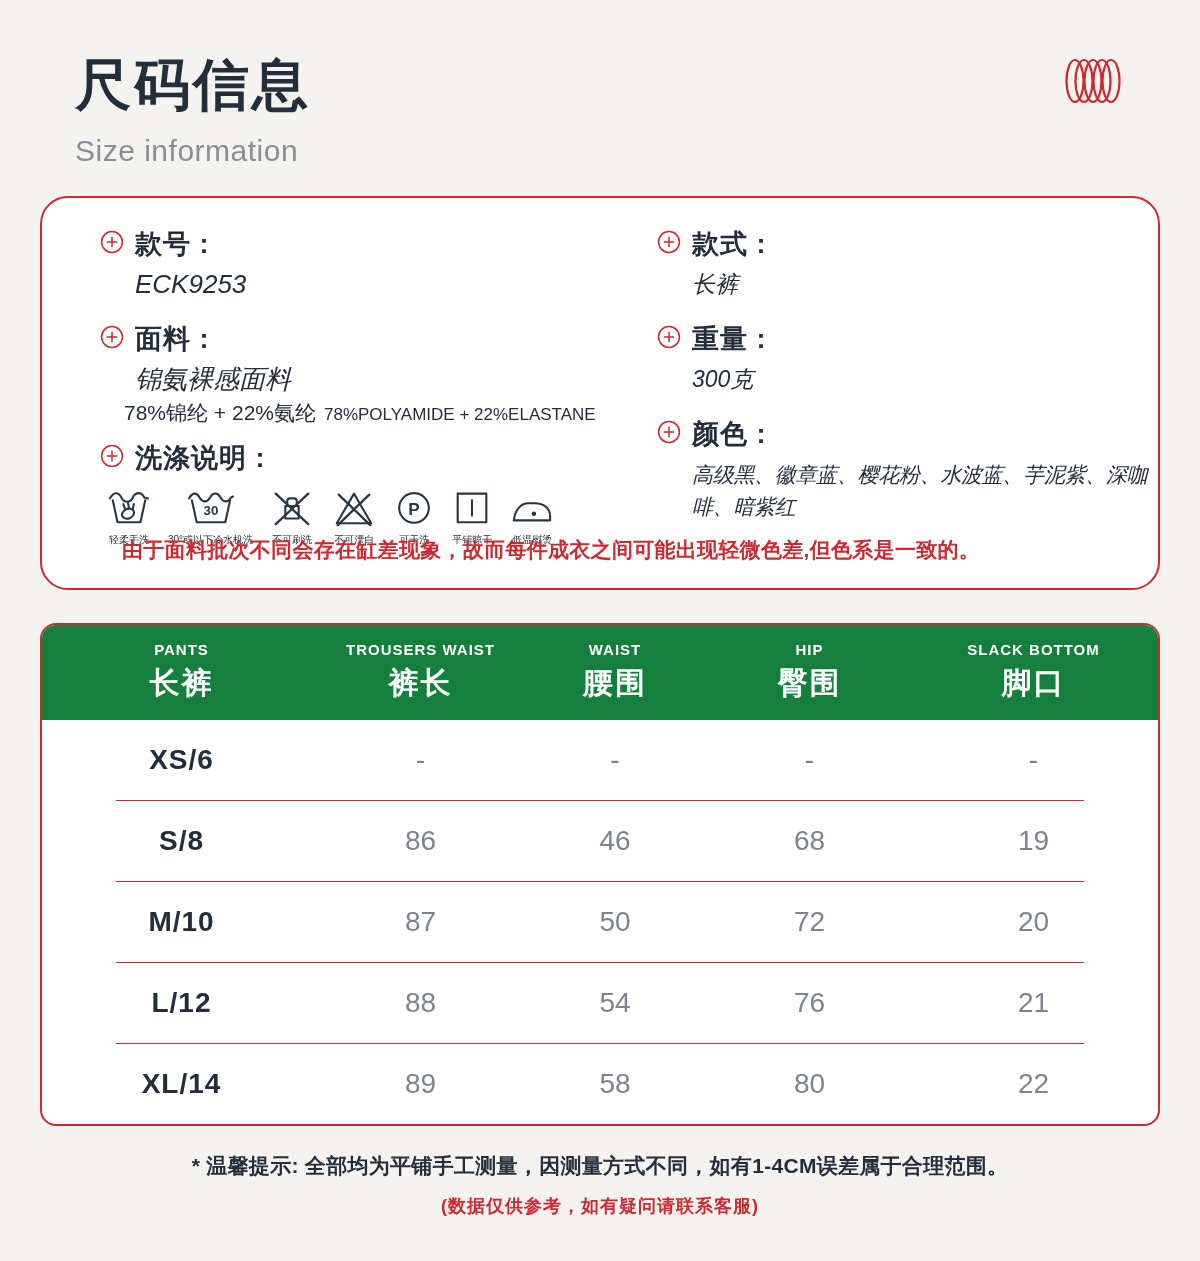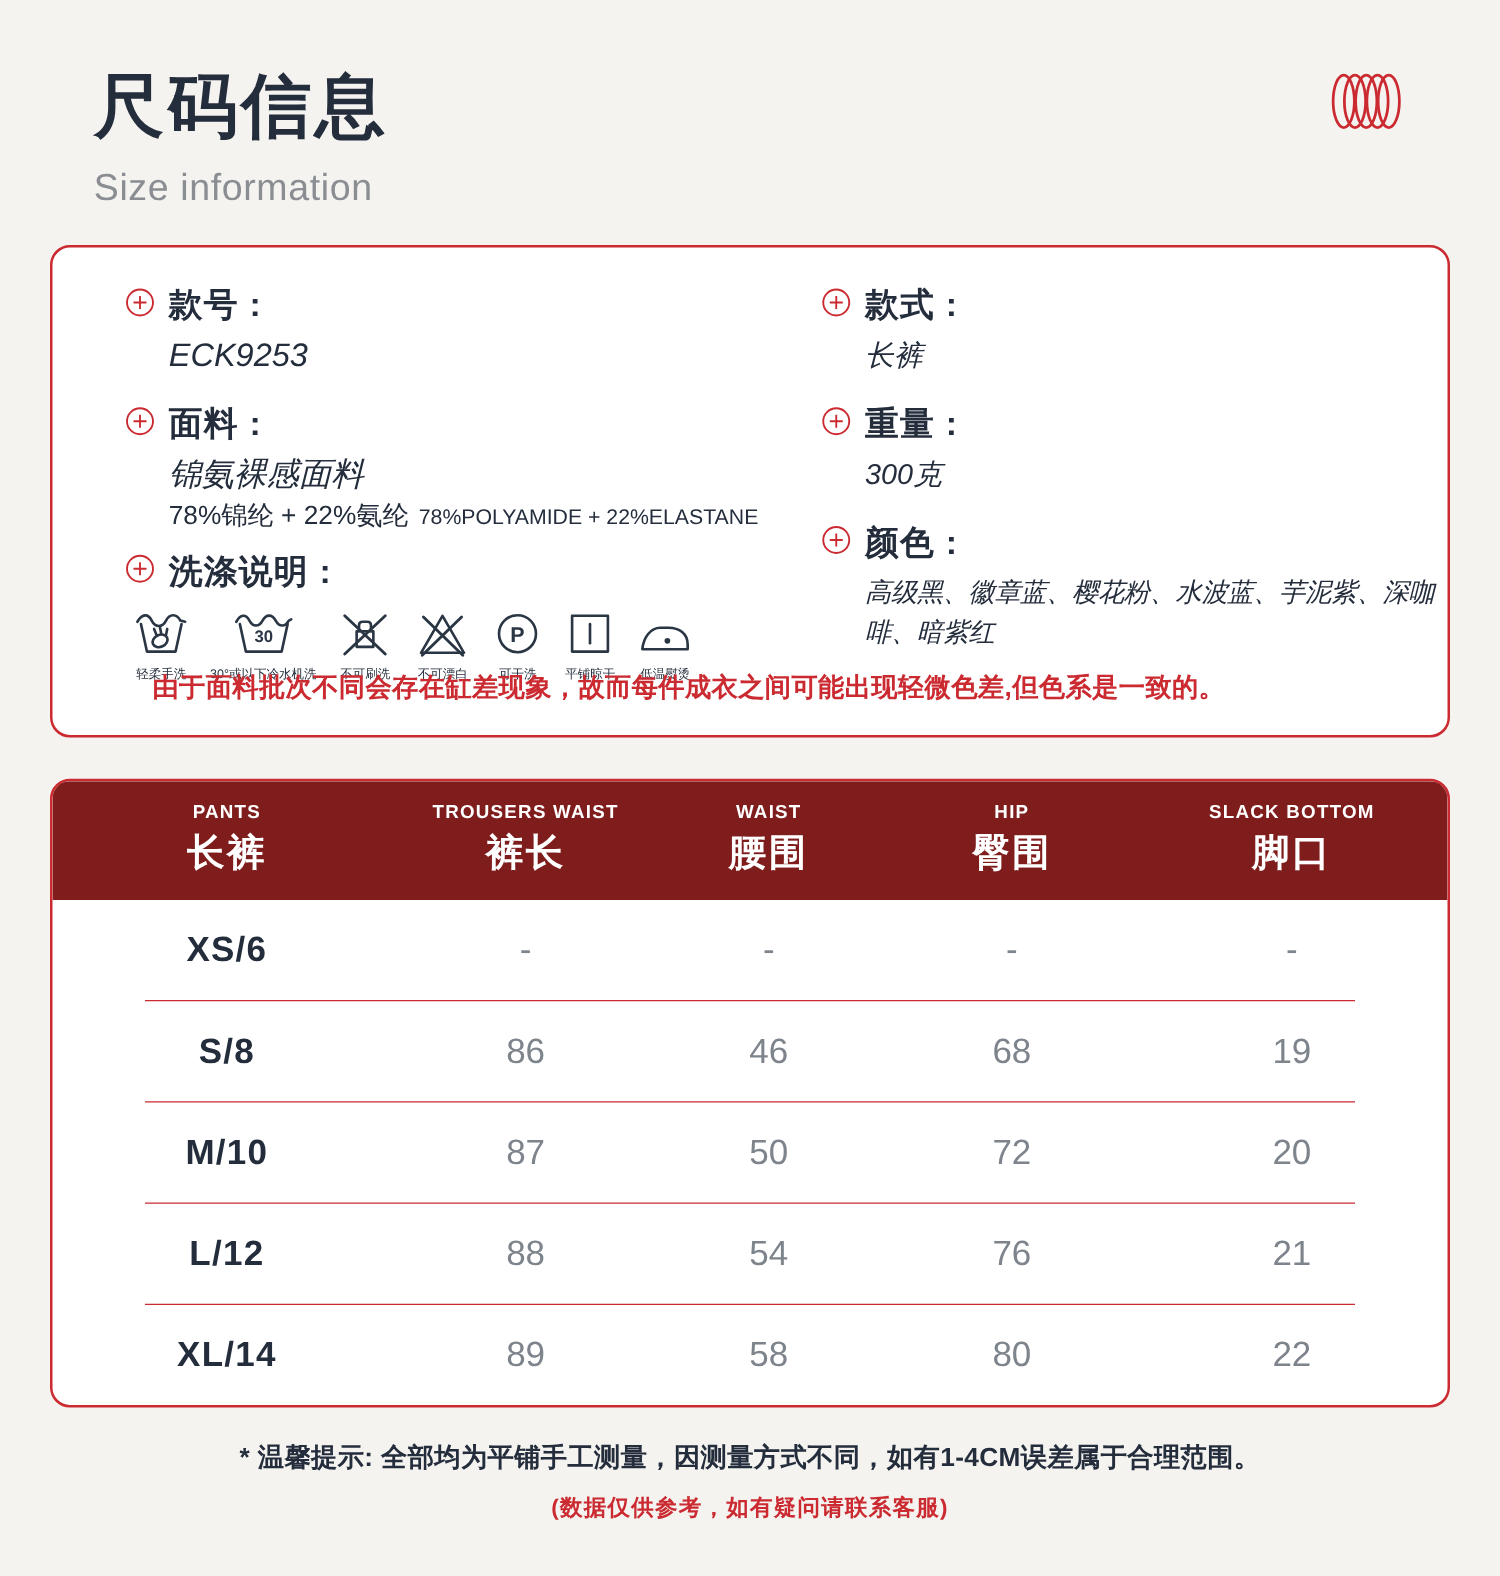--- a/index.html
+++ b/index.html
@@ -12,28 +12,28 @@
   }
   
   .header { position:absolute; left:75px; top:48px; }
   .title-cn { font-size:56px; font-weight:900; letter-spacing:3px; color:#242d3c; }
   .title-en { font-size:30px; color:#8a8d92; margin-top:10px; letter-spacing:0.5px; }
   .coil-icon { position:absolute; right:78px; top:56px; }
 
   
   .info-card {
     position:absolute; left:40px; top:196px; width:1120px; height:394px;
-    background:#ffffff; border:2px solid #cb2a31; border-radius:16px;
+    background:#ffffff; border:2px solid #cb2a31; border-radius:28px;
     padding:30px 40px 0 58px;
   }
   .card-grid { display:grid; grid-template-columns:557px 1fr; }
   .field-head { display:flex; align-items:center; gap:11px; }
   .field-label { font-size:27px; font-weight:bold; color:#242d3c; letter-spacing:1px; line-height:32px; }
   .field-value { margin:9px 0 0 35px; font-size:26px; color:#242d3c; line-height:30px;font-style:italic; }
-  .fabric-sub { margin:7px 0 0 35px; font-size:21px; color:#242d3c; line-height:24px; white-space:nowrap; }
+  .fabric-sub { margin:7px 0 0 24px; font-size:21px; color:#242d3c; line-height:24px; white-space:nowrap; }
   .fabric-sub .en { font-size:17px; margin-left:8px; }
   .col-left .field-no   { margin-bottom:24px; }
   .col-left .field-fab  { margin-bottom:15px; }
   .col-right .field     { margin-bottom:24px; }
   .col-right .field-color { margin-top:18px; }
   .color-value { width:470px; font-size:21px; line-height:32px; letter-spacing:-0.3px; }
 
   .wash-row { display:flex; align-items:flex-end; gap:16px; margin:12px 0 0 6px; }
   .wash-item { display:flex; flex-direction:column; align-items:center; gap:5px; }
   .wash-label { font-size:10px; color:#242d3c; white-space:nowrap; }
@@ -43,21 +43,21 @@
   .wtext { fill:#2b3645; font-size:14px; font-weight:bold; font-family:"Liberation Sans",sans-serif; }
 
   .notice { position:absolute; left:80px; bottom:24px; font-size:21px; font-weight:bold; color:#cb2a31; letter-spacing:0.3px; }
 
   
   .size-table {
     position:absolute; left:40px; top:623px; width:1120px;
     background:#ffffff; border:2px solid #cb2a31; border-radius:16px; overflow:hidden;
   }
   .tgrid { display:grid; grid-template-columns:279px 199px 190px 199px 249px; }
-  .table-head { background:#7f1d1d; color:#ffffff; padding:17px 0 20px; text-align:center; }
+  .table-head { background:#15803d; color:#ffffff; padding:17px 0 20px; text-align:center; }
   .th-en { font-size:15px; font-weight:bold; letter-spacing:1px; line-height:16px; }
   .th-cn { font-size:30px; font-weight:bold; margin-top:8px; letter-spacing:2px; line-height:34px; }
   .table-row { height:80px; align-items:center; text-align:center; }
   .td-size { font-size:28px; font-weight:600; color:#242d3c; letter-spacing:1px; }
   .td-val  { font-size:28px; color:#7e848c; }
   .row-divider { height:1px; background:#cb2a31; margin:0 74px; }
 
   
   .footer { position:absolute; left:0; top:1152px; width:100%; text-align:center; }
   .footer-note { font-size:21px; font-weight:bold; color:#242d3c; letter-spacing:0.3px; }

